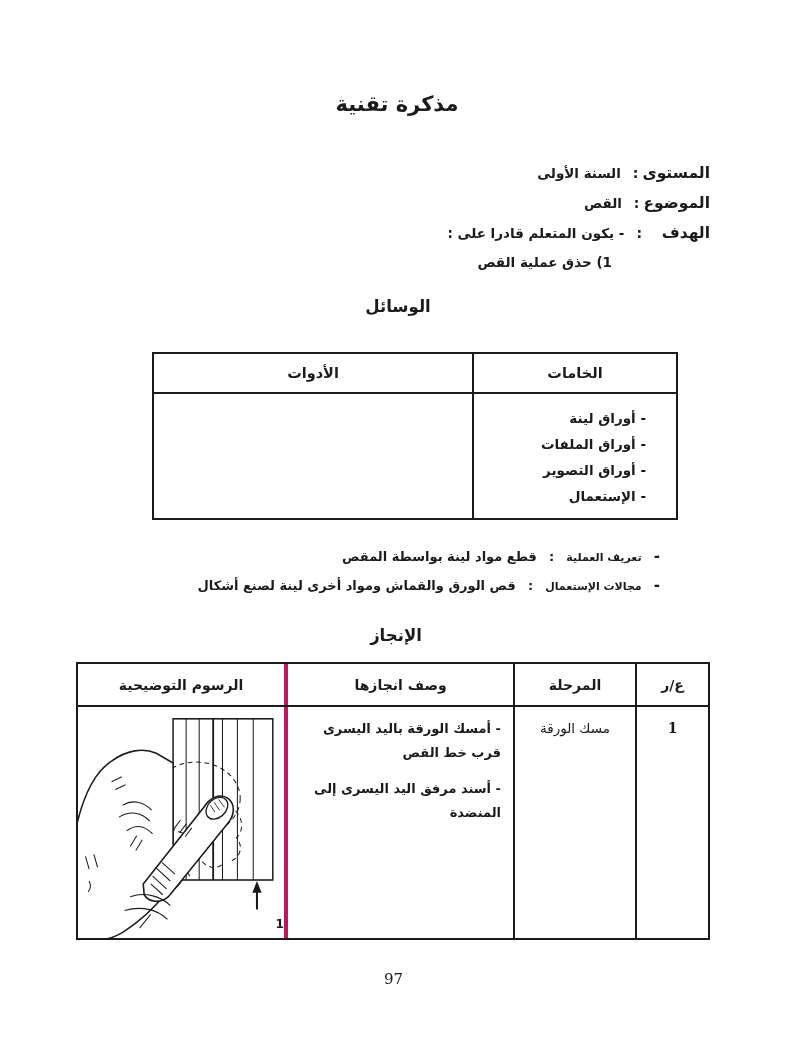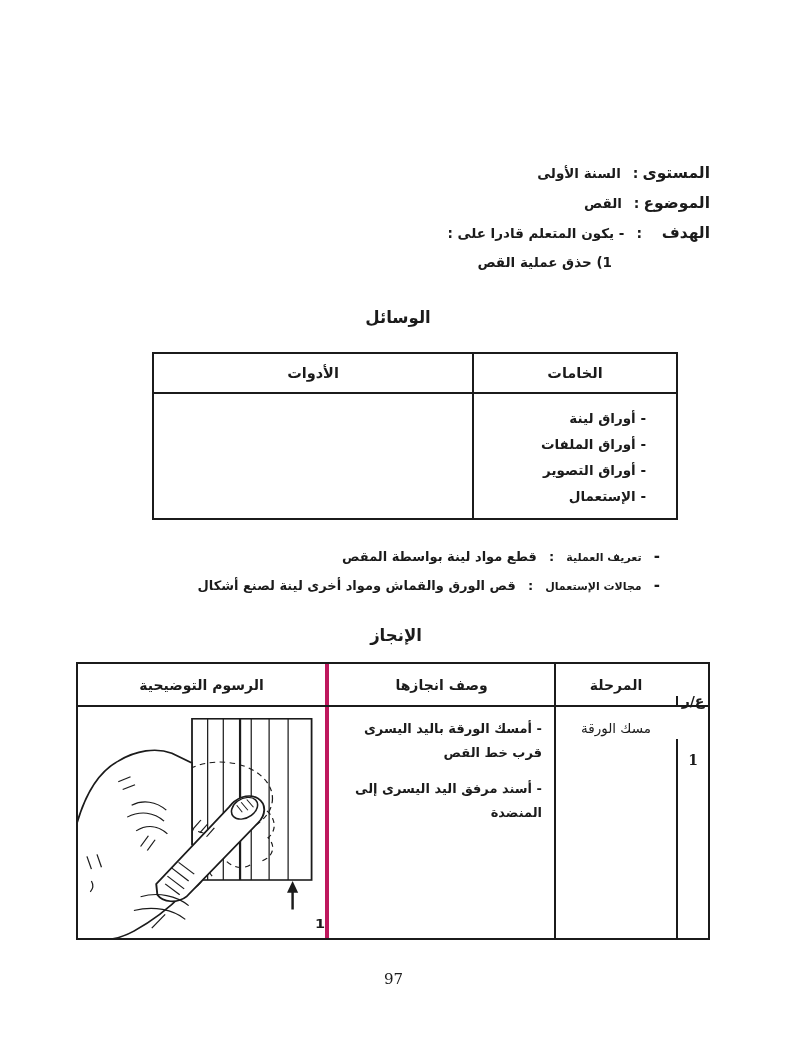--- a/index.html
+++ b/index.html
@@ -18,21 +18,21 @@
   
   .meta { position:absolute; top:164px; right:77px; }
   .meta-row { display:flex; align-items:baseline; margin-bottom:12px; white-space:nowrap; }
   .meta-label { font-weight:bold; font-size:15.5px; min-width:64px; }
   .meta-sep { font-weight:bold; font-size:14px; margin-left:12px; margin-right:4px; }
   .meta-value { font-size:13.5px; font-weight:bold; }
   .meta-sub { font-size:13.5px; font-weight:bold; margin-right:98px; margin-top:3px; white-space:nowrap; }
 
   
   .section-heading { position:absolute; font-size:16.5px; font-weight:bold; text-align:center; width:110px; }
-  .heading-means { top:308px; left:343px; }
+  .heading-means { top:297px; left:343px; }
   .heading-exec  { top:626px; left:341px; }
 
   
   .table1 {
     position:absolute; top:352px; left:152px; width:526px; height:168px;
     border:2px solid #1b1b1b; box-sizing:border-box; display:flex; flex-direction:column;
   }
   .table1 .t-hdr { display:flex; height:38px; flex:0 0 auto; border-bottom:2px solid #1b1b1b; }
   .table1 .t-bdy { display:flex; flex:1; min-height:0; }
   .t1-mat { width:204px; box-sizing:border-box; border-left:2px solid #1b1b1b; }
@@ -50,21 +50,21 @@
   .def-sep { font-weight:bold; font-size:13px; margin:0 7px; }
   .def-text { font-size:13px; font-weight:bold; }
 
   
   .table2 {
     position:absolute; top:662px; left:76px; width:634px; height:278px;
     border:2px solid #1b1b1b; box-sizing:border-box; display:flex; flex-direction:column;
   }
   .table2 .t-hdr { display:flex; height:41px; flex:0 0 auto; border-bottom:2px solid #1b1b1b; }
   .table2 .t-bdy { display:flex; flex:1; min-height:0; }
-  .c-num   { width:32px;  box-sizing:border-box; border-left:2px solid #1b1b1b;margin-top:32px; }
+  .c-num   { width:73px;  box-sizing:border-box; border-left:2px solid #1b1b1b; }
   .c-stage { width:122px; box-sizing:border-box; border-left:2px solid #1b1b1b; }
   .c-desc  { width:229px; box-sizing:border-box; border-left:4px solid #be185d; }
   .c-fig   { flex:1; position:relative; overflow:hidden; }
   .table2 .t-hdr > div { display:flex; align-items:center; justify-content:center; font-weight:bold; font-size:14px; }
   .cell-num  { text-align:center; padding-top:13px; font-size:14px; font-weight:bold; font-family:"DejaVu Serif", serif; }
   .cell-stage{ text-align:center; padding-top:13px; font-size:13.5px; font-weight:normal; }
   .cell-desc { padding:10px 12px 0 8px; font-size:13px; font-weight:bold; text-align:right; line-height:1.85; }
   .desc-p { margin:0; }
   .desc-p.p2 { margin-top:12px; }
   .desc-p.p3 { margin-top:8px; }
@@ -75,20 +75,21 @@
   .page-num {
     position:absolute; top:970px; left:0; width:787px; text-align:center;
     font-family:"DejaVu Serif", serif; font-size:15px; direction:ltr;
   }
 </style>
 </head>
 <body>
 
 <div class="page">
 
+  <div class="doc-title">مذكرة تقنية</div>
 
   <div class="meta">
     <div class="meta-row">
       <span class="meta-label">المستوى</span>
       <span class="meta-sep">:</span>
       <span class="meta-value">السنة الأولى</span>
     </div>
     <div class="meta-row">
       <span class="meta-label">الموضوع</span>
       <span class="meta-sep">:</span>

